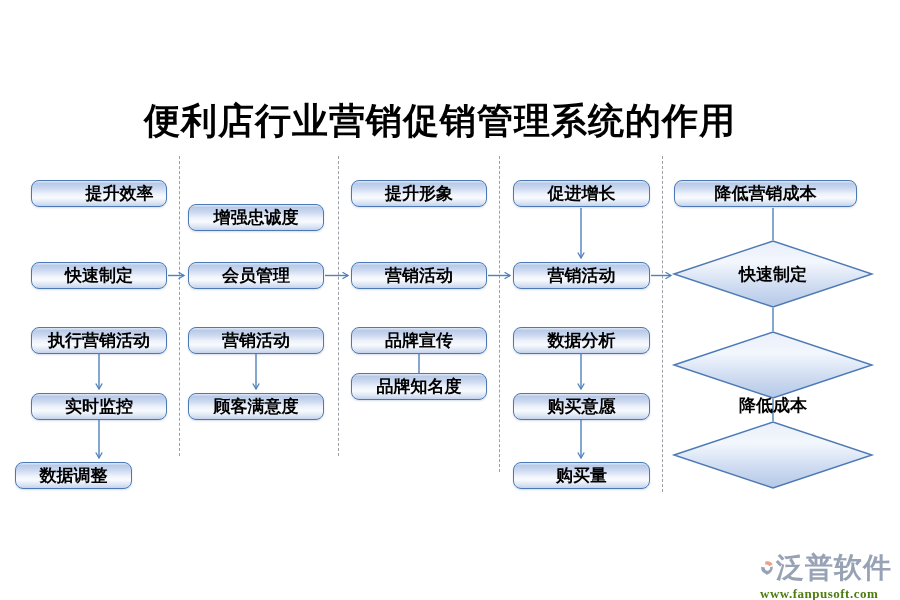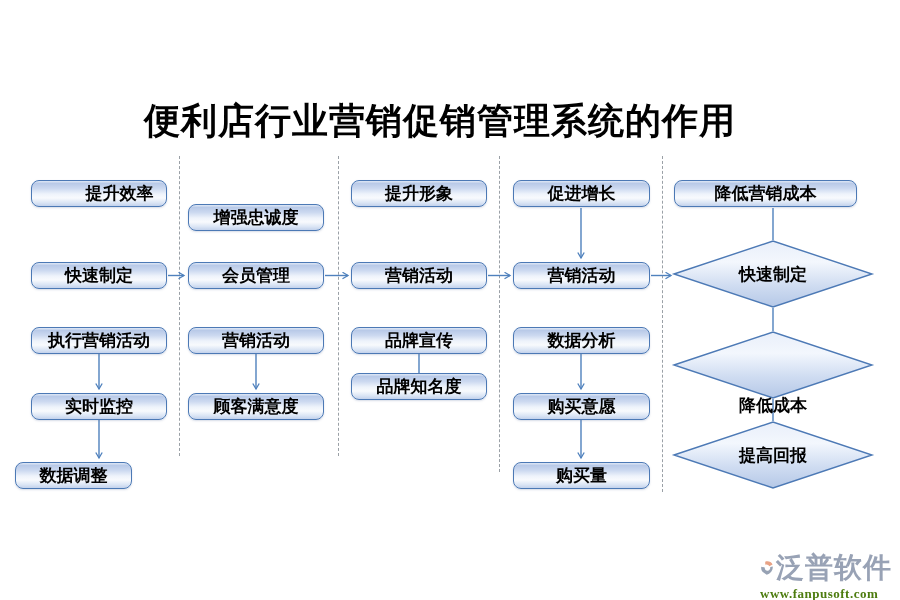--- a/index.html
+++ b/index.html
@@ -107,21 +107,20 @@
   <div class="node" style="left:513px;top:180px;width:137px;">促进增长</div>
   <div class="node" style="left:513px;top:262px;width:137px;">营销活动</div>
   <div class="node" style="left:513px;top:327px;width:137px;">数据分析</div>
   <div class="node" style="left:513px;top:393px;width:137px;">购买意愿</div>
   <div class="node" style="left:513px;top:462px;width:137px;">购买量</div>
 
   <div class="node" style="left:674px;top:180px;width:183px;">降低营销成本</div>
 
   <div class="dlabel" style="top:261px;">快速制定</div>
   <div class="dlabel" style="top:352px;margin-top:40px;">降低成本</div>
-  <div class="dlabel" style="top:442px;">提高回报</div>
 
   <div class="logo">
     <div class="logo-row">
       <svg width="29" height="32" viewBox="0 0 30 33">
         <path d="M12 2 C19 -0.5 26 2.5 29 8.5 L21.5 12.5 C19.5 8.8 15.8 7.2 12.2 8.8 Z" fill="#e8a285"></path>
         <path d="M29.5 13 C30 22 24 29.5 15.5 32 L6.5 26 C3.5 23 2 18 3 13.5 L11 15.5 C10.5 20 14 23.6 18.5 22.6 C22.5 21.6 24 18 23.5 14.4 Z" fill="#97a2b4"></path>
       </svg>
       <span class="brand">泛普软件</span>
     </div>
     <div class="url">www.fanpusoft.com</div>

